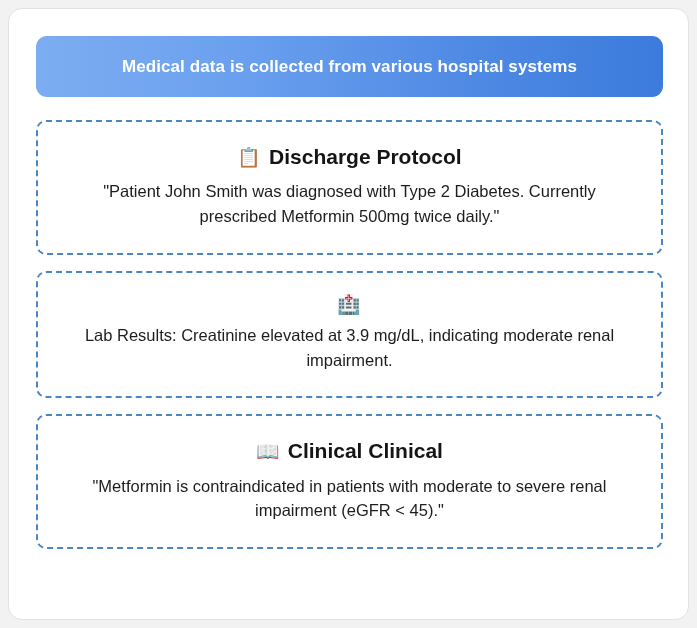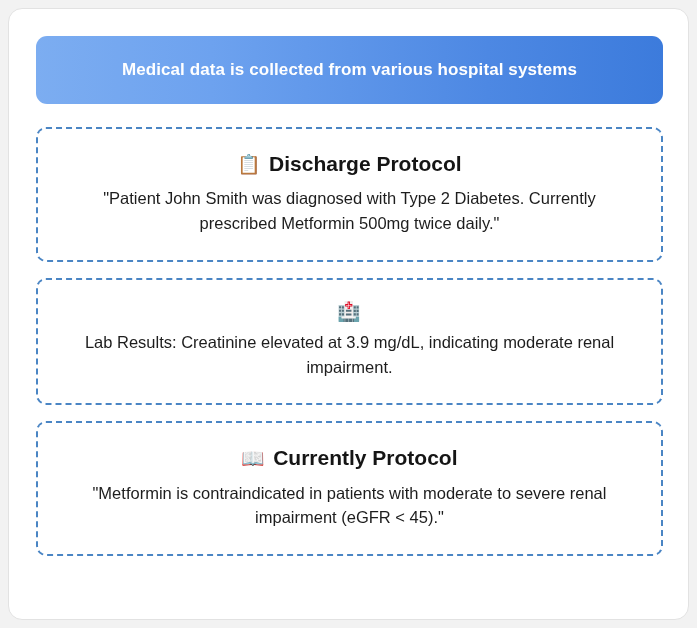--- a/index.html
+++ b/index.html
@@ -26,21 +26,21 @@
   }
   .inner {
     position: absolute;
     left: 27px;
     top: 27px;
     width: 627px;
     display: flex;
     flex-direction: column;
   }
   .banner {
-    height: 68px;
+    height: 61px;
     border-radius: 11px;
     background: linear-gradient(90deg, #7cadf1 0%, #6da2ef 28%, #4d88e3 72%, #3c7bdc 100%);
     display: flex;
     align-items: center;
     justify-content: center;
     text-align: center;
     margin-bottom: 23px;
   }
   .banner-text {
     color: #ffffff;
@@ -105,19 +105,19 @@
     <div class="card">
       <div class="card-title">
         <span class="card-icon">🏥</span>
       </div>
       <p class="card-body">Lab Results: Creatinine elevated at 3.9 mg/dL, indicating moderate renal impairment.</p>
     </div>
 
     <div class="card">
       <div class="card-title">
         <span class="card-icon">📖</span>
-        <span>Currently Protocol</span>
+        <span>Clinical Clinical</span>
       </div>
       <p class="card-body">"Metformin is contraindicated in patients with moderate to severe renal impairment (eGFR &lt; 45)."</p>
     </div>
 
   </div>
 </div>
 
 </body></html>

